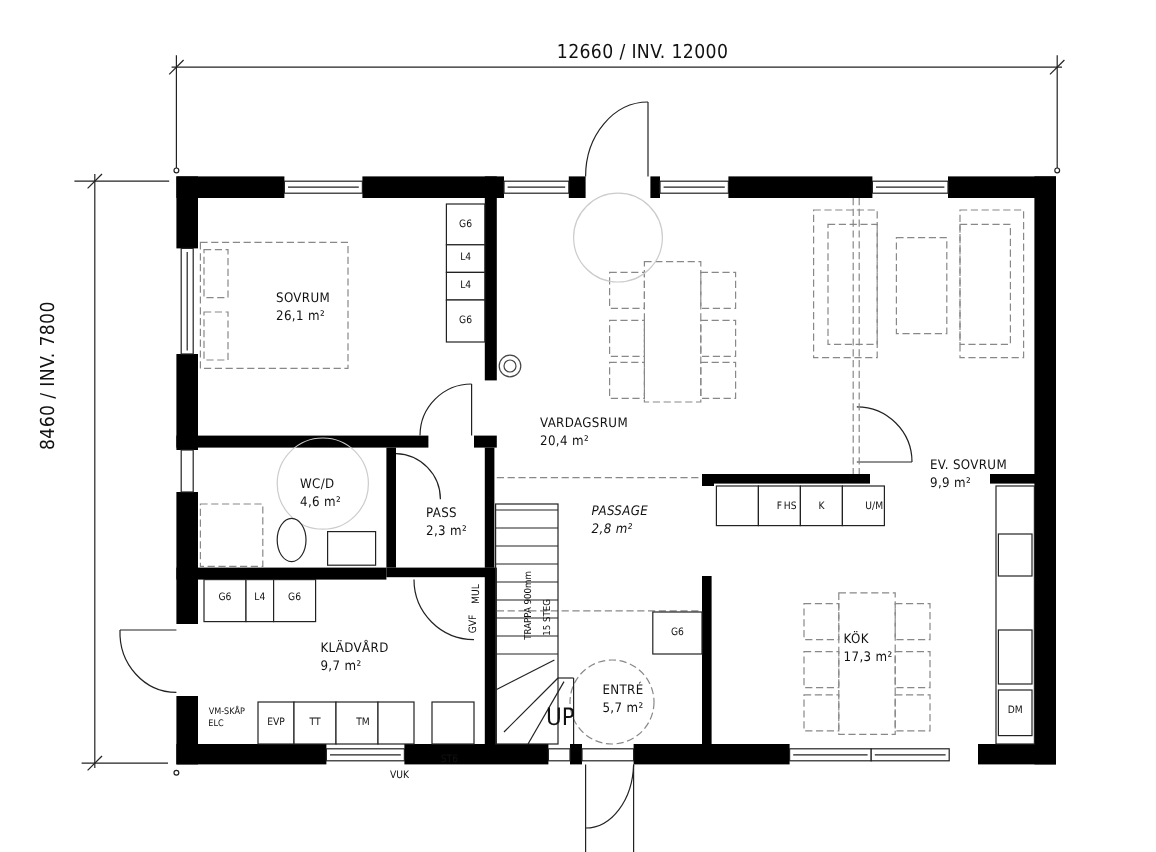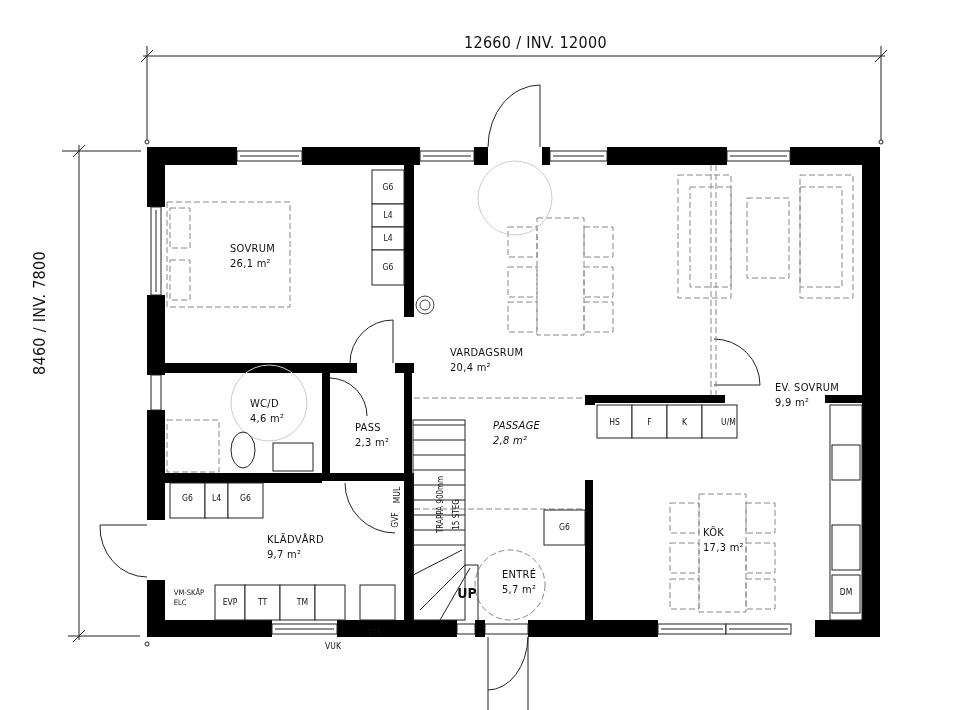--- a/index.html
+++ b/index.html
@@ -245,25 +245,25 @@
 <div class="small" style="left:205px; top:493px; width:23px;">L4</div>
 <div class="small" style="left:228px; top:493px; width:35px;">G6</div>
 
 <div class="small" style="left:165px; top:588px; width:48px; font-size:7.5px;">VM-SKÅP</div>
 <div class="small" style="left:165px; top:598px; width:30px; font-size:7.5px;">ELC</div>
 <div class="small" style="left:215px; top:597px; width:30px;">EVP</div>
 <div class="small" style="left:245px; top:597px; width:35px;text-align:center;">TT</div>
 <div class="small" style="left:280px; top:597px; width:45px;">TM</div>
 <div class="small" style="left:360px; top:628px; width:29px;">ST6</div>
 
-<div class="small" style="left:597px; top:417px; width:35px;">HS</div>
+<div class="small" style="left:597px; top:417px; width:35px;padding-left:44px;">HS</div>
 <div class="small" style="left:632px; top:417px; width:35px;">F</div>
 <div class="small" style="left:667px; top:417px; width:35px;">K</div>
 <div class="small" style="left:702px; top:417px; width:53px;">U/M</div>
 <div class="small" style="left:832px; top:587px; width:28px;">DM</div>
 <div class="small" style="left:544px; top:522px; width:41px;">G6</div>
 
 <div class="small" style="left:400px; top:500px; width:80px; transform:rotate(-90deg); font-size:8px;">TRAPPA 900mm</div>
 <div class="small" style="left:416px; top:510px; width:80px; transform:rotate(-90deg); font-size:8px;">15 STEG</div>
-<div class="small" style="left:452px; top:585px; width:30px; font-size:14px;font-weight:bold;">UP</div>
+<div class="small" style="left:452px; top:585px; width:30px; font-size:20px;">UP</div>
 <div class="small" style="left:380px; top:515px; width:30px; transform:rotate(-90deg);">GVF</div>
 <div class="small" style="left:382px; top:490px; width:30px; transform:rotate(-90deg);">MUL</div>
 <div class="small" style="left:318px; top:641px; width:30px;">VUK</div>
 
 </body></html>

